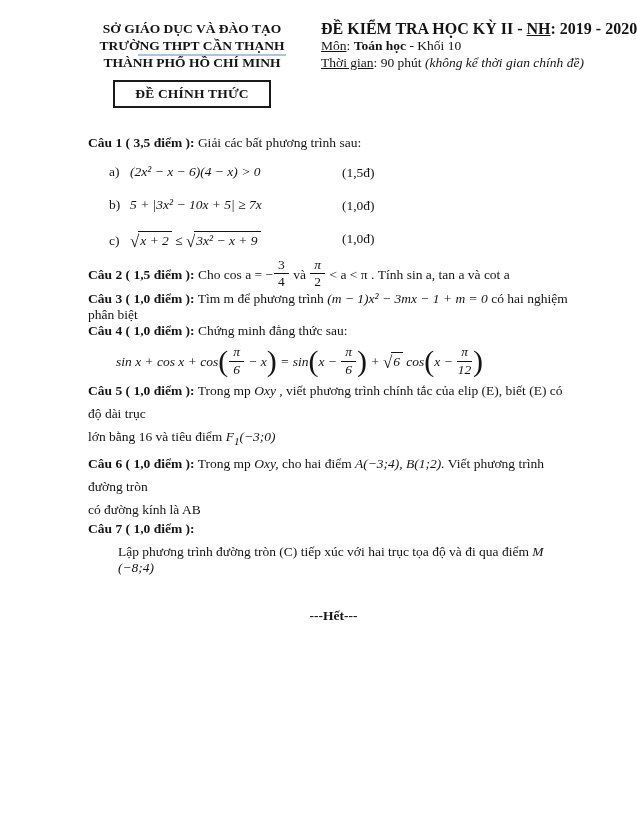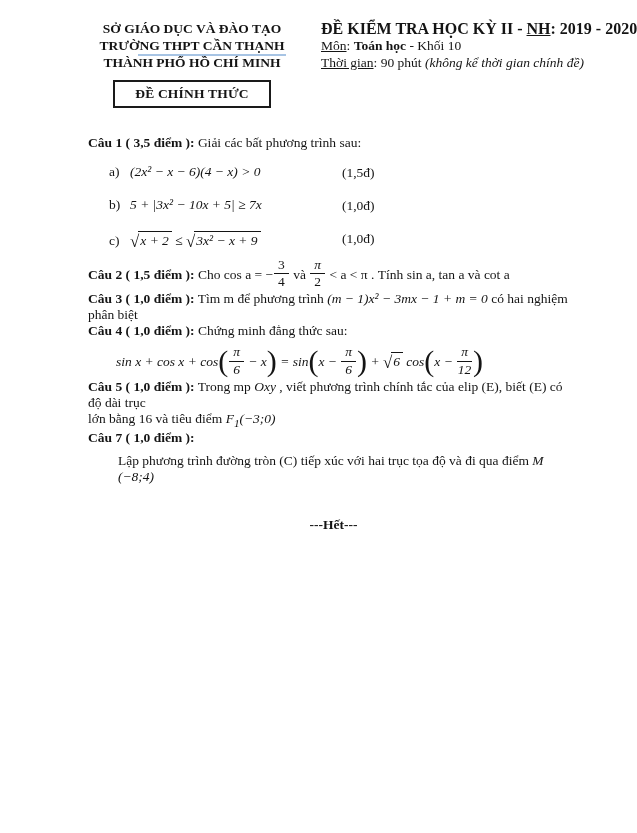--- a/index.html
+++ b/index.html
@@ -43,21 +43,21 @@
   .sqrt{white-space:nowrap;}
   .sqrt .rsym{font-size:1.25em;font-style:normal;position:relative;top:2px;margin-right:-1px;}
   .sqrt .rbody{border-top:1px solid #141414;padding:1px 3px 0 2px;text-align:right;}
 
   
   .bp{font-style:normal;font-size:30px;line-height:0;vertical-align:middle;position:relative;top:-2px;font-weight:400;}
 
   .qline{}
   .q2line{margin-top:10px;}
   .formula{margin:8px 0 0 28px;}
-  .wrapline{line-height:16px;}
+  .wrapline{line-height:23px;}
   .q7body{margin:7px 0 0 30px;}
   .footer{margin-top:32px;text-align:center;font-weight:bold;}
 </style>
 </head>
 <body>
 
 <div class="page">
 
   <div class="header">
     <div class="h-left">
@@ -100,20 +100,24 @@
 
     <div class="qline"><span class="qtitle">Câu 4 ( 1,0 điểm ):</span><span> Chứng minh đẳng thức sau:</span></div>
 
     <div class="formula math"><span>sin x + cos x + cos</span><span class="bp">(</span><span class="frac"><span class="fn">π</span><span class="fd">6</span></span><span> − x</span><span class="bp">)</span><span> = sin</span><span class="bp">(</span><span>x − </span><span class="frac"><span class="fn">π</span><span class="fd">6</span></span><span class="bp">)</span><span> + </span><span class="sqrt"><span class="rsym">√</span><span class="rbody">6</span></span><span> cos</span><span class="bp">(</span><span>x − </span><span class="frac"><span class="fn">π</span><span class="fd">12</span></span><span class="bp">)</span></div>
 
     <div class="qline wrapline">
       <div><span class="qtitle">Câu 5 ( 1,0 điểm ):</span><span> Trong mp </span><span class="math">Oxy</span><span> , viết phương trình chính tắc của elip (E), biết (E) có độ dài trục</span></div>
       <div><span>lớn bằng 16 và tiêu điểm </span><span class="math"><span>F</span><sub>1</sub><span>(−3;0)</span></span></div>
     </div>
 
+    <div class="qline wrapline">
+      <div><span class="qtitle">Câu 6 ( 1,0 điểm ):</span><span> Trong mp </span><span class="math">Oxy,</span><span> cho hai điểm </span><span class="math">A(−3;4), B(1;2).</span><span>  Viết phương trình đường tròn</span></div>
+      <div>có đường kính là AB</div>
+    </div>
 
     <div class="qline"><span class="qtitle">Câu 7 ( 1,0 điểm ):</span></div>
     <div class="q7body"><span>Lập phương trình đường tròn (C) tiếp xúc với hai trục tọa độ và đi qua điểm </span><span class="math">M (−8;4)</span></div>
 
     <div class="footer">---Hết---</div>
 
   </div>
 </div>
 
 </body></html>

